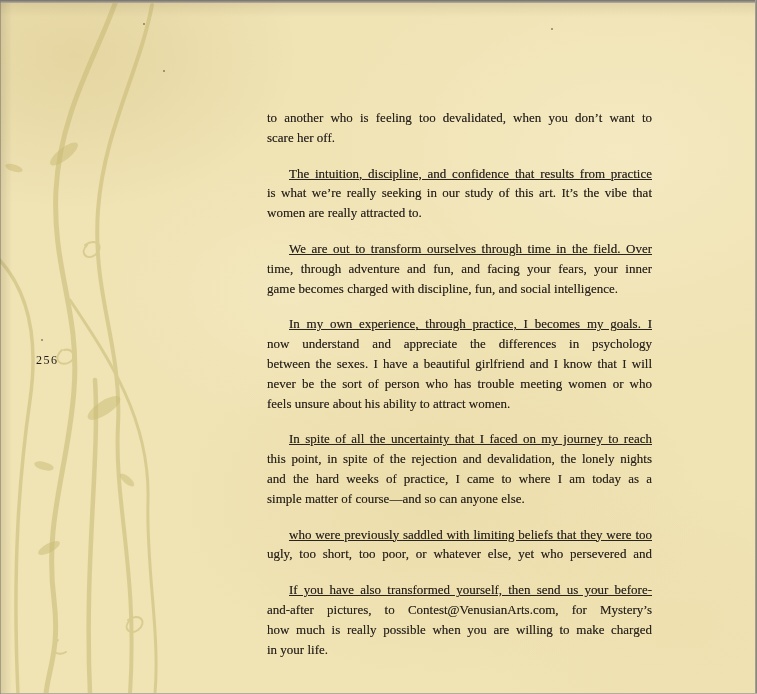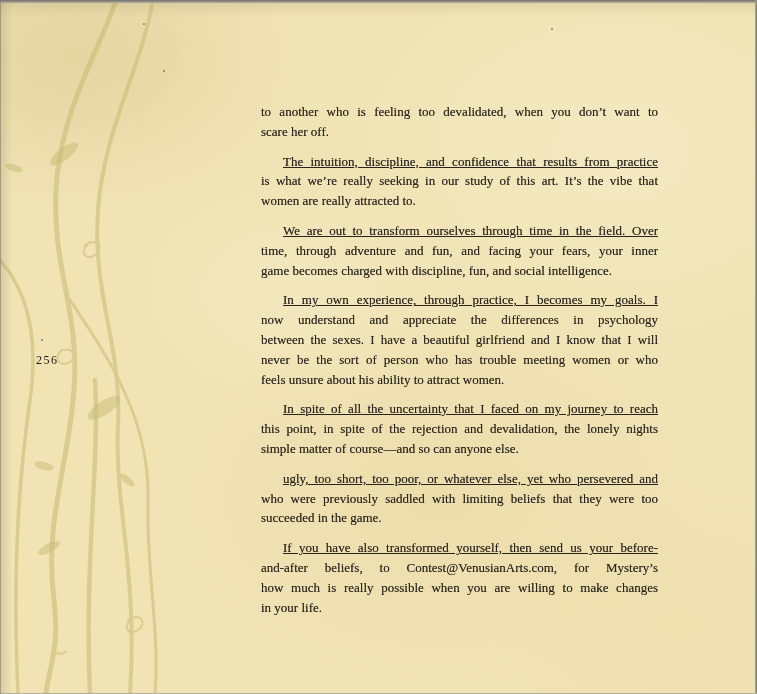--- a/index.html
+++ b/index.html
@@ -46,21 +46,21 @@
   .vine{position:absolute;left:0;top:0;pointer-events:none;}
   .page-number{
     position:absolute;left:36px;top:353px;
     font-size:12px;letter-spacing:1.5px;color:#201a15;
   }
   .text-block{
     position:absolute;left:251px;top:92px;width:417px;
     font-size:13px;line-height:19.8px;color:var(--ink,#2a241e);
     text-shadow:0 0 .4px rgba(42,36,30,.55);
   }
-  .para{margin:10px;padding:0;}
+  .para{margin:16px;padding:0;}
   .line{
     display:block;white-space:nowrap;
     text-align:justify;text-align-last:justify;text-justify:inter-word;
   }
   .line.last{text-align-last:left;}
   .para.indent .line:first-child{text-indent:22px;text-decoration:underline;}
   .speck{
     position:absolute;width:2px;height:2px;border-radius:50%;
     background:rgba(60,50,30,.55);pointer-events:none;
   }
@@ -126,28 +126,28 @@
       <p class="para indent">
         <span class="line">In my own experience, through practice, I becomes my goals. I</span>
         <span class="line">now understand and appreciate the differences in psychology</span>
         <span class="line">between the sexes. I have a beautiful girlfriend and I know that I will</span>
         <span class="line">never be the sort of person who has trouble meeting women or who</span>
         <span class="line last">feels unsure about his ability to attract women.</span>
       </p>
       <p class="para indent">
         <span class="line">In spite of all the uncertainty that I faced on my journey to reach</span>
         <span class="line">this point, in spite of the rejection and devalidation, the lonely nights</span>
+        <span class="line">and the hard weeks of practice, I came to where I am today as a</span>
         <span class="line last">simple matter of course—and so can anyone else.</span>
       </p>
       <p class="para indent">
+        <span class="line">who were previously saddled with limiting beliefs that they were too</span>
         <span class="line">ugly, too short, too poor, or whatever else, yet who persevered and</span>
-        <span class="line">who were previously saddled with limiting beliefs that they were too</span>
-        <span class="line last">succeeded in the game.</span>
       </p>
       <p class="para indent">
         <span class="line">If you have also transformed yourself, then send us your before-</span>
-        <span class="line">and-after beliefs, to Contest@VenusianArts.com, for Mystery’s</span>
-        <span class="line">how much is really possible when you are willing to make changes</span>
+        <span class="line">and-after pictures, to Contest@VenusianArts.com, for Mystery’s</span>
+        <span class="line">how much is really possible when you are willing to make charged</span>
         <span class="line last">in your life.</span>
       </p>
     </div>
 
 </div>
 
 </body></html>

